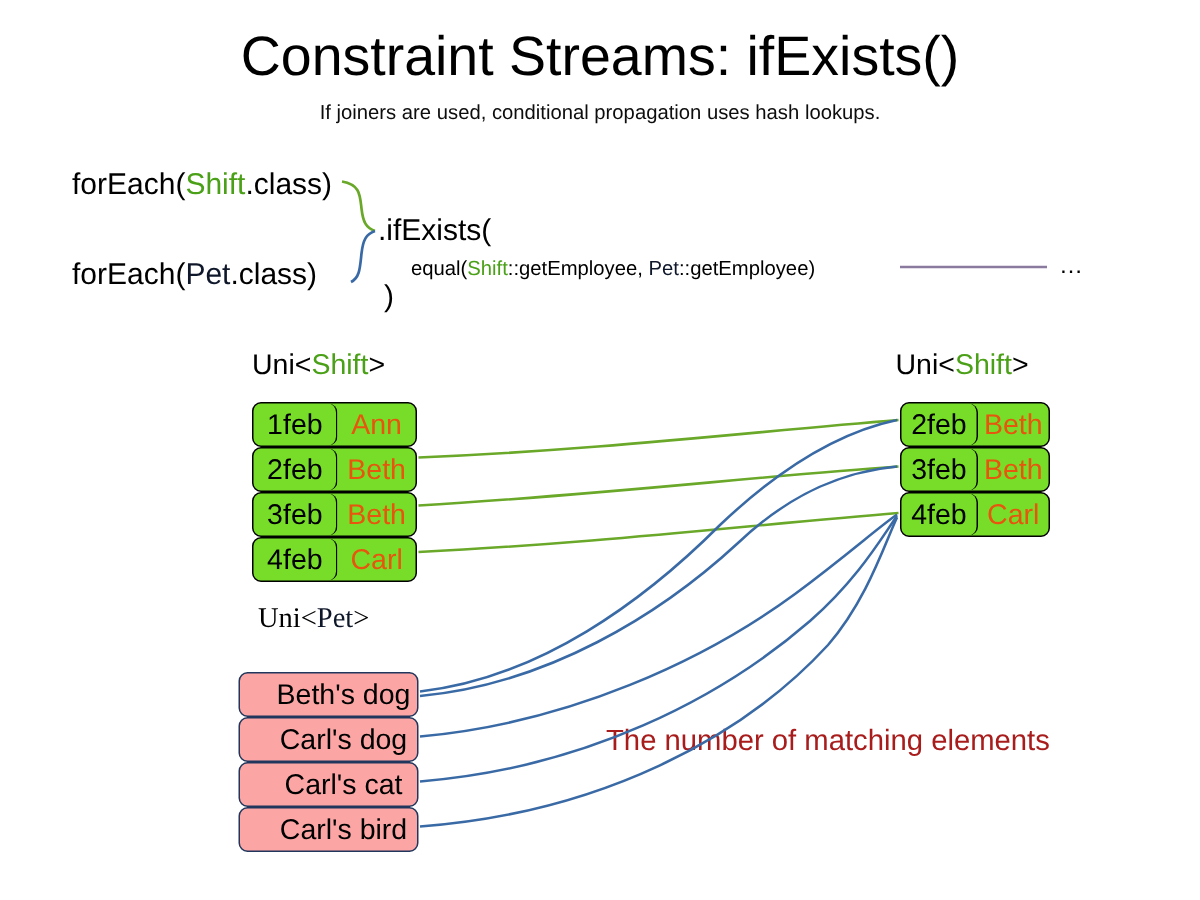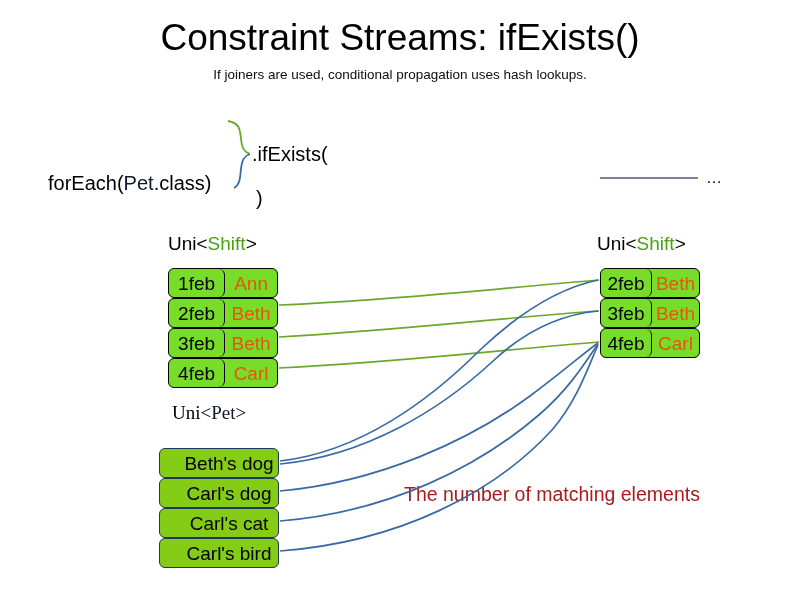--- a/index.html
+++ b/index.html
@@ -130,21 +130,21 @@
   .shift-right { left: 600px; width: 100px; }
 
   .pet {
     position: absolute;
     left: 159px;
     width: 120px;
     height: 30px;
     box-sizing: border-box;
     border: 1.6px solid #20365c;
     border-radius: 6px;
-    background: #84cc16;
+    background: #fca5a5;
     display: flex;
     align-items: center;
     justify-content: center;
     font-size: 19px;
     line-height: 19px;
     color: #000000;
     padding-left: 20px;
   }
 
   
@@ -169,26 +169,28 @@
   }
 </style>
 </head>
 <body>
 
 <div id="slide">
 
   <div class="title">Constraint Streams: ifExists()</div>
   <div class="subtitle">If joiners are used, conditional propagation uses hash lookups.</div>
 
+  <div class="code-line code-foreach-shift"><span>forEach(</span><span class="kw-shift">Shift</span><span>.class)</span></div>
 
   <div class="code-line code-foreach-pet"><span>forEach(</span><span class="kw-pet">Pet</span><span>.class)</span></div>
 
   <div class="code-line code-ifexists">.ifExists(</div>
   <div class="code-line code-closeparen">)</div>
 
+  <div class="code-small"><span>equal(</span><span class="kw-shift">Shift</span><span>::getEmployee, </span><span class="kw-pet">Pet</span><span>::getEmployee)</span></div>
 
   <div class="ellipsis">…</div>
 
   <div class="group-label label-left-shift"><span>Uni&lt;</span><span class="kw-shift">Shift</span><span>&gt;</span></div>
 
   <div class="group-label label-right-shift"><span>Uni&lt;</span><span class="kw-shift">Shift</span><span>&gt;</span></div>
 
   <div class="group-label label-left-pet"><span>Uni&lt;</span><span class="kw-pet">Pet</span><span>&gt;</span></div>
 
   <div class="tuple shift-left" style="top:268px">

